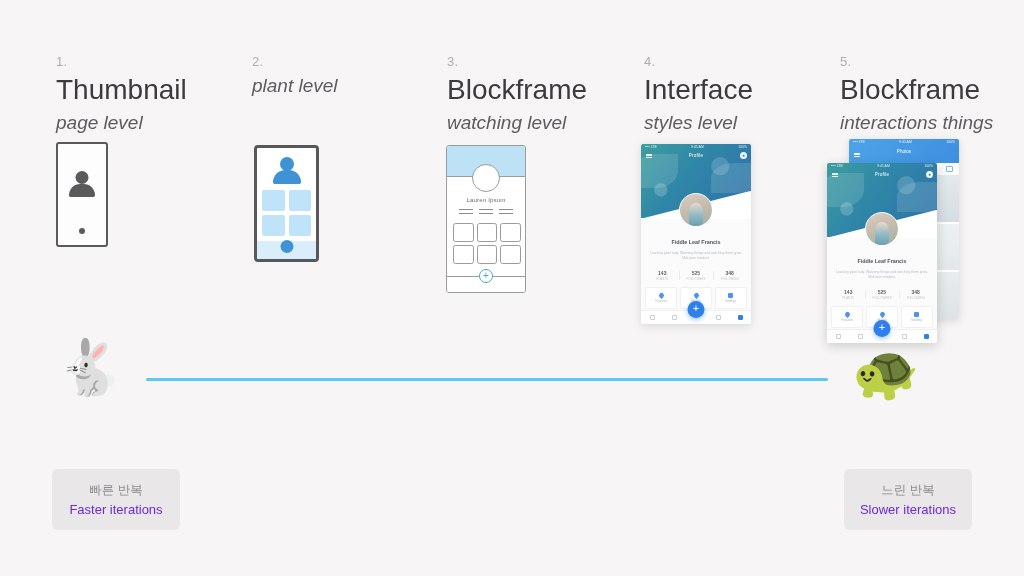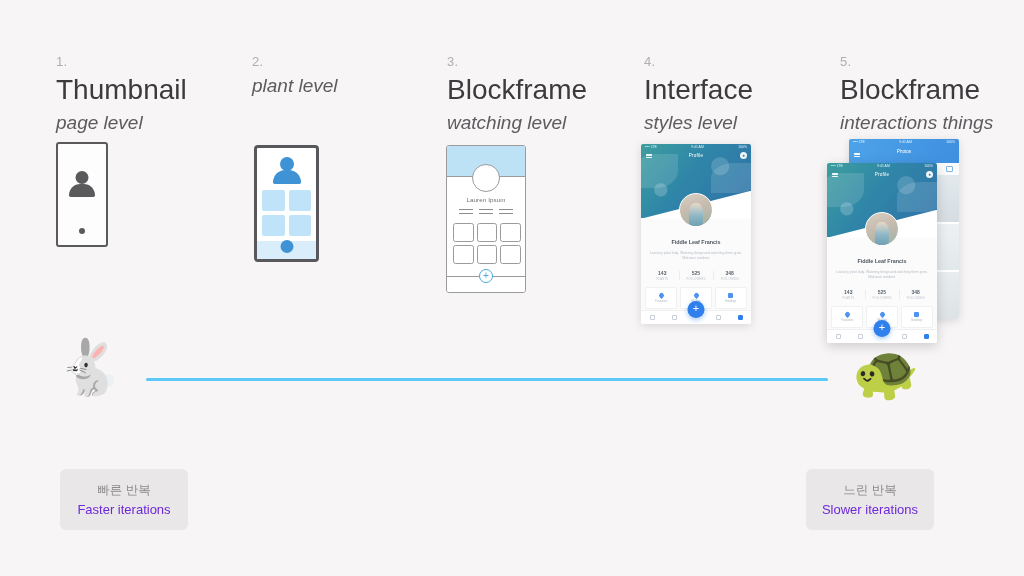--- a/index.html
+++ b/index.html
@@ -334,24 +334,24 @@
     user-select: none;
   }
   .animal.rabbit { left: 56px; top: 340px; }
   .animal.turtle { left: 852px; top: 345px; }
 
   
   .chip {
     position: absolute; top: 469px; width: 128px; height: 61px;
     background: #e9e7e8; border-radius: 6px;
     display: flex; flex-direction: column;
-    align-items: center; justify-content: center; gap: 3px; margin-left: 8px;
+    align-items: center; justify-content: center; gap: 3px;
   }
   .chip.left { left: 52px; }
-  .chip.right { left: 798px; }
+  .chip.right { left: 844px; }
   .chip .ko { font-size: 12.5px; color: #8a8a8c; }
   .chip .en { font-size: 13px; color: #6d28d9; }
 </style>
 </head>
 <body>
 
 <div class="stage">
 
   <div class="col" style="left:56px">
     <div class="col-num">1.</div>

